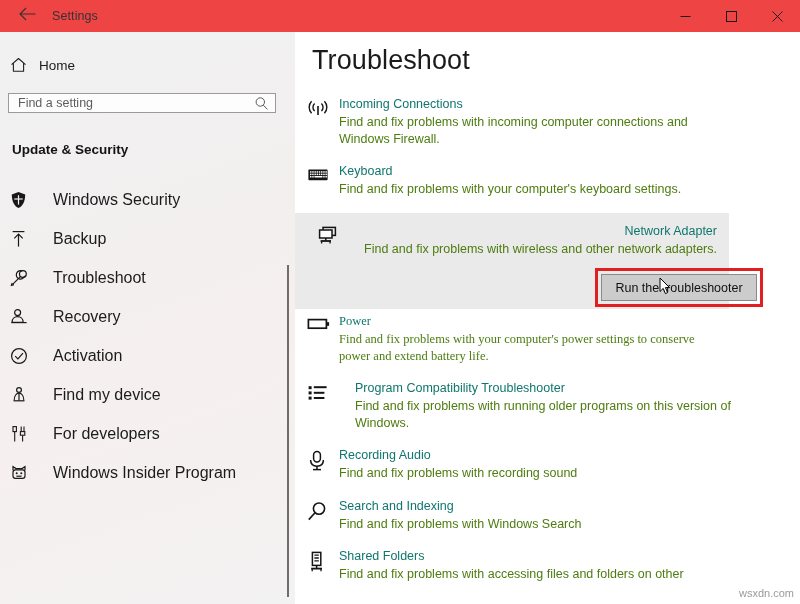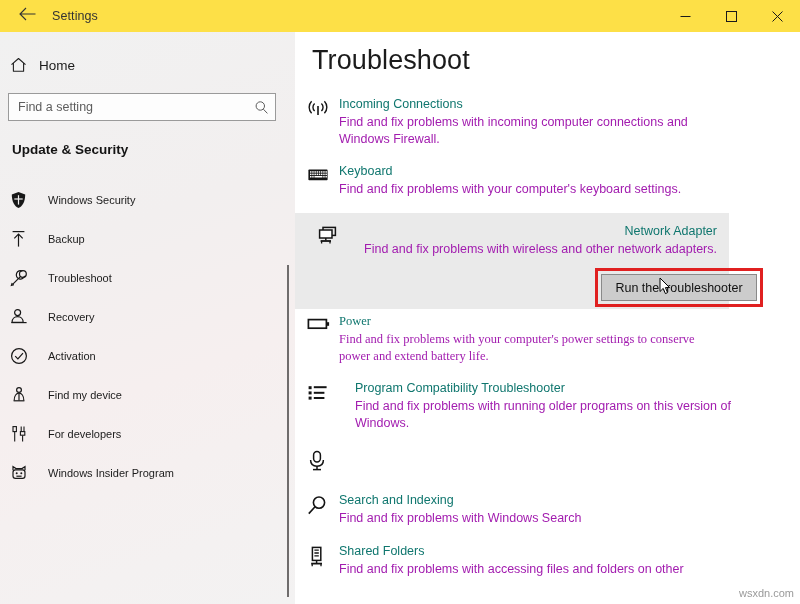--- a/index.html
+++ b/index.html
@@ -20,21 +20,21 @@
     height: 604px;
     background: #ffffff;
   }
 
   
   .titlebar {
     position: absolute;
     top: 0; left: 0;
     width: 800px;
     height: 32px;
-    background: #fde047;
+    background: #ef4444;
     z-index: 40;
   }
   .back-btn {
     position: absolute;
     left: 8px; top: 0;
     width: 38px; height: 32px;
     display: flex; align-items: center; justify-content: center;
     color: #333;
   }
   .app-title {
@@ -85,21 +85,21 @@
   }
   .side-home .lbl {
     font-size: 13.5px;
     color: #1b1b1b;
     margin-left: 1px;
   }
   .searchbox {
     position: absolute;
     left: 8px; top: 61px;
     width: 268px;
-    height: 28px;
+    height: 20px;
     border: 1px solid #9a9a9a;
     background: #fdfdfd;
     box-sizing: border-box;
     display: flex;
     align-items: center;
   }
   .searchbox input {
     border: 0;
     outline: 0;
     background: transparent;
@@ -136,23 +136,23 @@
     box-sizing: border-box;
     cursor: default;
   }
   .side-item .ico {
     width: 30px;
     min-width: 30px;
     display: flex; align-items: center; justify-content: flex-start;
     color: #181818;
   }
   .side-item .lbl {
-    font-size: 11px;
+    font-size: 16px;
     color: #1b1b1b;
-    margin-left: 8px;
+    margin-left: 13px;
     white-space: nowrap;
   }
   .side-scrollbar {
     position: absolute;
     left: 287px;
     top: 233px;
     width: 2px;
     height: 332px;
     background: #6f6c6c;
   }
@@ -206,21 +206,21 @@
     padding-right: 12px;
   }
   .ts-name {
     font-size: 12.5px;
     color: #0f766e;
     line-height: 17px;
     margin-bottom: 1px;
   }
   .ts-desc {
     font-size: 12.5px;
-    color: #a21caf;
+    color: #4d7c0f;
     line-height: 16.5px;
     max-width: 380px;
   }
   .btn-row {
     position: relative;
     height: 52px;
   }
   .highlight-box {
     position: absolute;
     left: 256px;
@@ -535,20 +535,24 @@
 
       <div class="ts-item" style="padding-top:8px;">
         <div class="ts-ico">
           <svg width="20" height="22" viewBox="0 0 20 22">
             <rect x="6.6" y="1.6" width="6.8" height="10.4" rx="3.4" fill="none" stroke="currentColor" stroke-width="1.5"></rect>
             <path d="M3.6 10.0 C3.6 14.2 6.4 16.2 10 16.2 C13.6 16.2 16.4 14.2 16.4 10.0" fill="none" stroke="currentColor" stroke-width="1.5"></path>
             <path d="M10 16.2 L10 19.2" stroke="currentColor" stroke-width="1.5" fill="none"></path>
             <path d="M6.0 19.6 L14.0 19.6" stroke="currentColor" stroke-width="1.5" fill="none"></path>
           </svg>
         </div>
+        <div class="ts-body">
+          <div class="ts-name">Recording Audio</div>
+          <div class="ts-desc">Find and fix problems with recording sound</div>
+        </div>
       </div>
 
       <div class="ts-item" style="padding-top:8px;">
         <div class="ts-ico">
           <svg width="22" height="22" viewBox="0 0 22 22">
             <circle cx="12.0" cy="7.6" r="5.6" fill="none" stroke="currentColor" stroke-width="1.6"></circle>
             <path d="M8.0 11.8 L1.8 18.6" stroke="currentColor" stroke-width="1.6" fill="none"></path>
           </svg>
         </div>
         <div class="ts-body">

